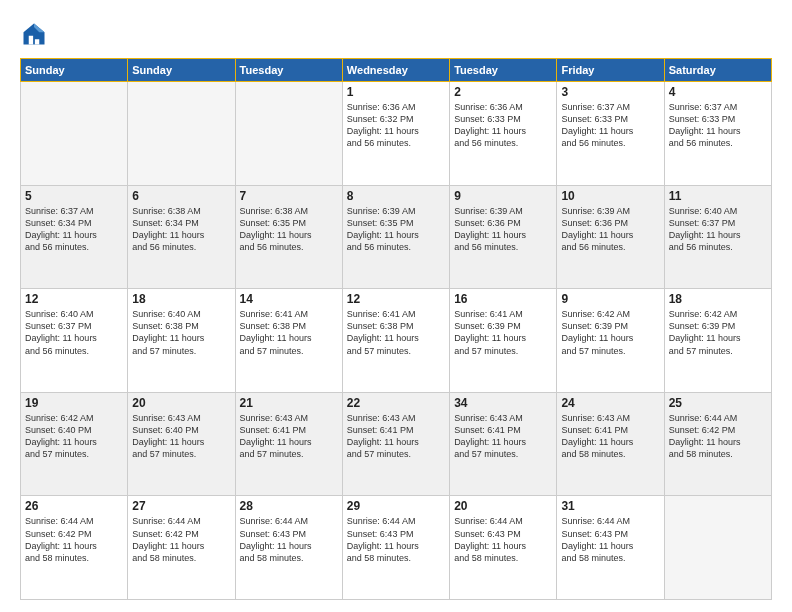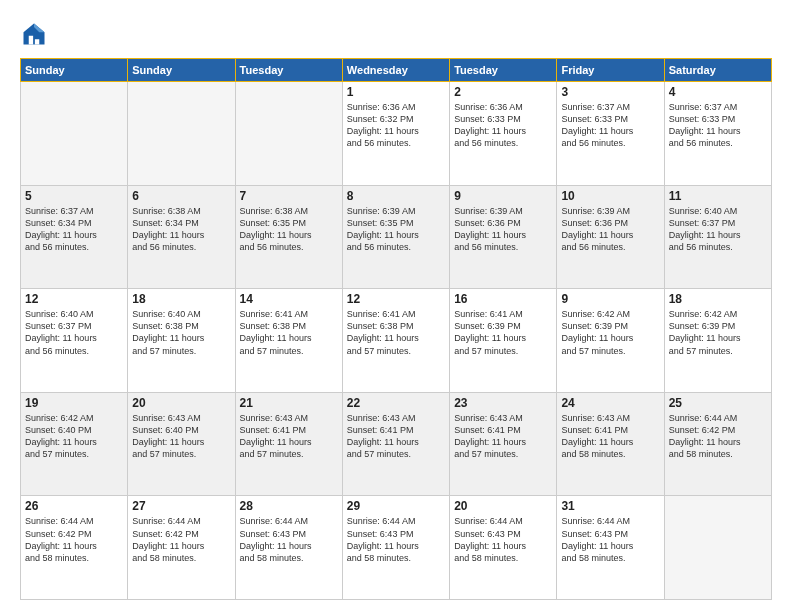--- a/index.html
+++ b/index.html
@@ -298,21 +298,21 @@
 and 57 minutes.</div>
           </td>
           <td>
             <div class="day-number">22</div>
             <div class="cell-info" style="white-space: pre-line;">Sunrise: 6:43 AM
 Sunset: 6:41 PM
 Daylight: 11 hours
 and 57 minutes.</div>
           </td>
           <td>
-            <div class="day-number">23</div>
+            <div class="day-number">34</div>
             <div class="cell-info" style="white-space: pre-line;">Sunrise: 6:43 AM
 Sunset: 6:41 PM
 Daylight: 11 hours
 and 57 minutes.</div>
           </td>
           <td>
             <div class="day-number">24</div>
             <div class="cell-info" style="white-space: pre-line;">Sunrise: 6:43 AM
 Sunset: 6:41 PM
 Daylight: 11 hours

